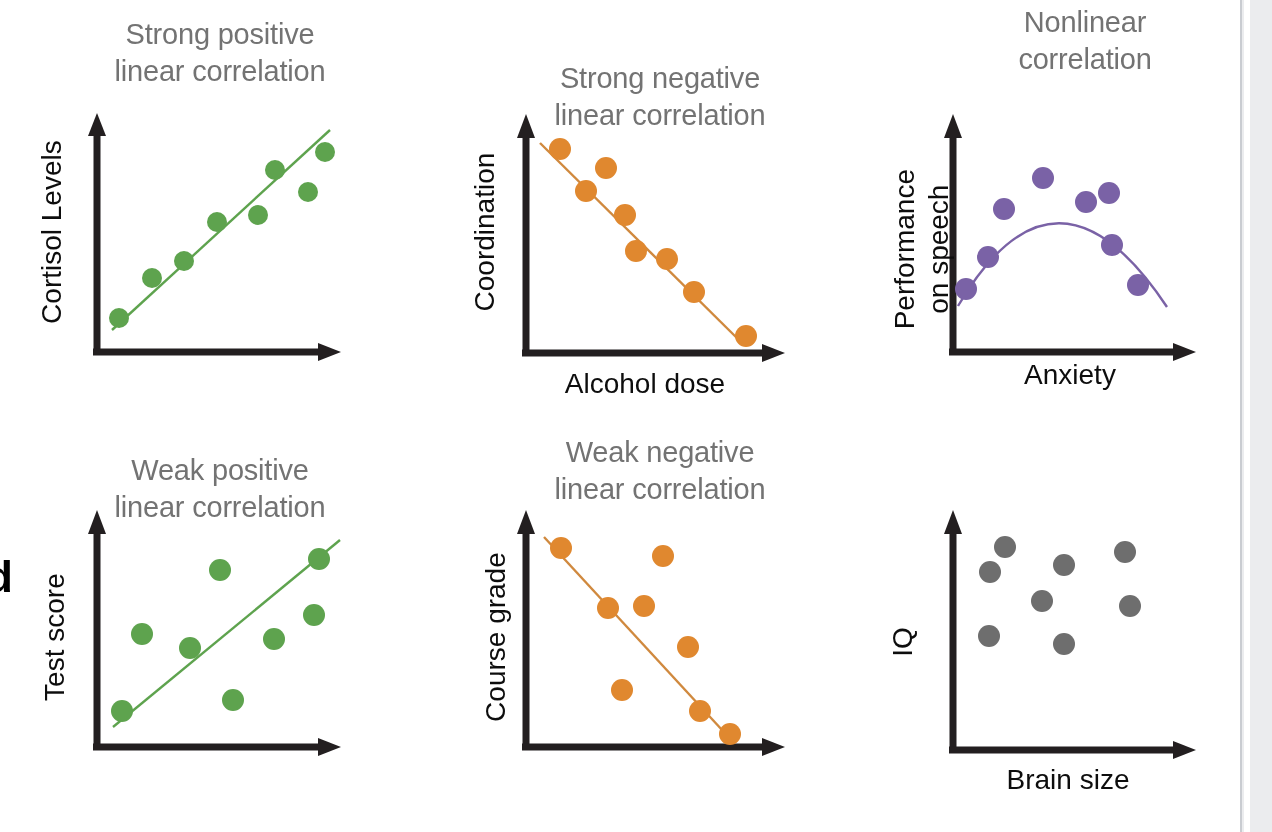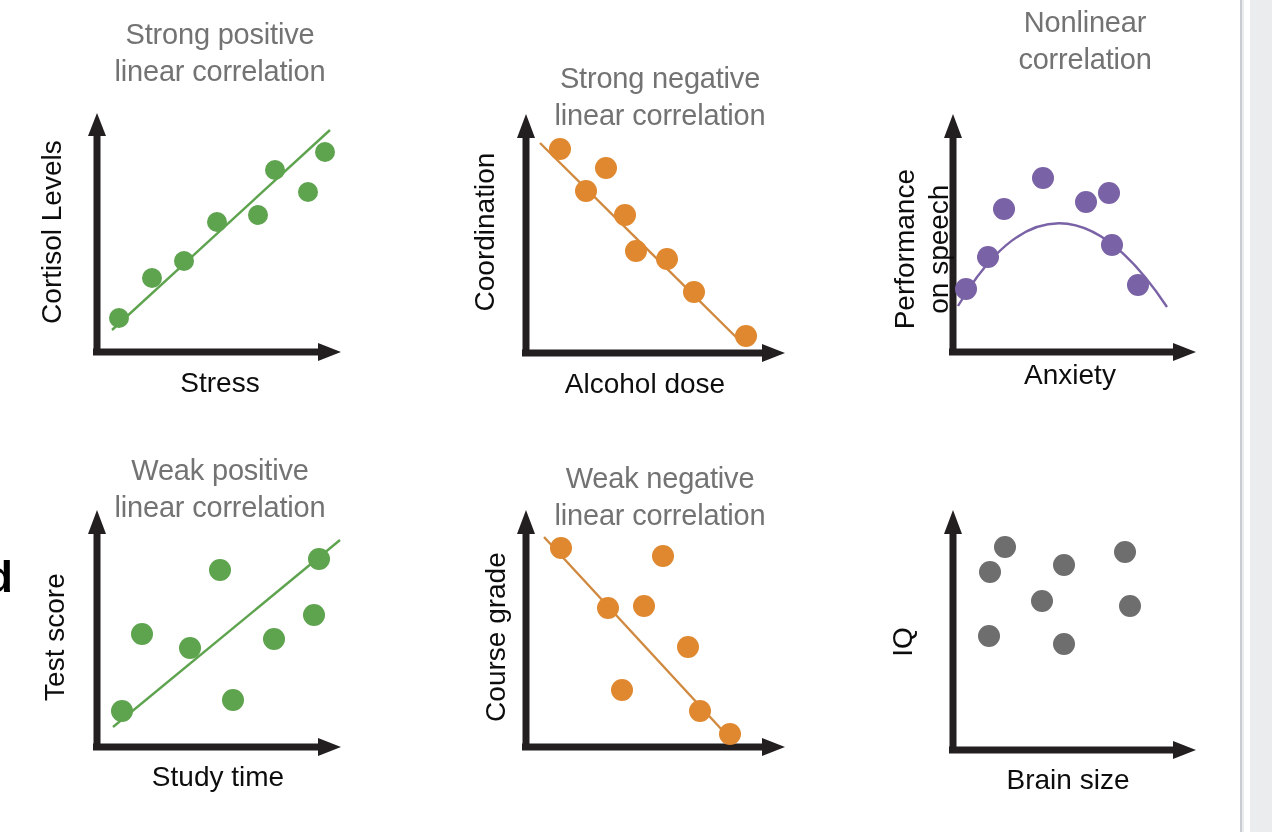--- a/index.html
+++ b/index.html
@@ -95,21 +95,20 @@
         <circle cx="184" cy="261" r="10"></circle>
         <circle cx="217" cy="222" r="10"></circle>
         <circle cx="258" cy="215" r="10"></circle>
         <circle cx="275" cy="170" r="10"></circle>
         <circle cx="308" cy="192" r="10"></circle>
         <circle cx="325" cy="152" r="10"></circle>
       </g>
     </svg>
 
     <div class="y-label" style="left:-48px; top:215px; width:200px;">Cortisol Levels</div>
-    <div class="x-label" style="left:110px; top:366px; width:220px;">Stress</div>
   </div>
 
   <div class="panel" style="left:440px; top:0px; width:440px; height:420px;">
     <div class="panel-title" style="left:60px; top:52px; width:320px;margin-top:8px;">Strong negative
 linear correlation</div>
 
     <svg class="plot-svg" width="440" height="420">
       <g>
         <line x1="86" y1="353" x2="86" y2="134" stroke="#231f20" stroke-width="7"></line>
         <polygon points="86,114 77,138 95,138" fill="#231f20"></polygon>
@@ -181,25 +180,24 @@
         <circle cx="190" cy="228" r="11"></circle>
         <circle cx="220" cy="150" r="11"></circle>
         <circle cx="233" cy="280" r="11"></circle>
         <circle cx="274" cy="219" r="11"></circle>
         <circle cx="314" cy="195" r="11"></circle>
         <circle cx="319" cy="139" r="11"></circle>
       </g>
     </svg>
 
     <div class="y-label" style="left:-35px; top:200px; width:180px;">Test score</div>
-    <div class="x-label" style="left:108px; top:340px; width:220px;">Study time</div>
   </div>
 
   <div class="panel" style="left:440px; top:420px; width:440px; height:412px;">
-    <div class="panel-title" style="left:60px; top:40px; width:320px;">Weak negative
+    <div class="panel-title" style="left:60px; top:14px; width:320px;">Weak negative
 linear correlation</div>
 
     <svg class="plot-svg" width="440" height="412">
       <g>
         <line x1="86" y1="327" x2="86" y2="110" stroke="#231f20" stroke-width="7"></line>
         <polygon points="86,90 77,114 95,114" fill="#231f20"></polygon>
         <line x1="82" y1="327" x2="326" y2="327" stroke="#231f20" stroke-width="7"></line>
         <polygon points="345,327 322,318 322,336" fill="#231f20"></polygon>
       </g>
       <line x1="104" y1="117" x2="283" y2="311" stroke="#d0893e" stroke-width="2.4"></line>

